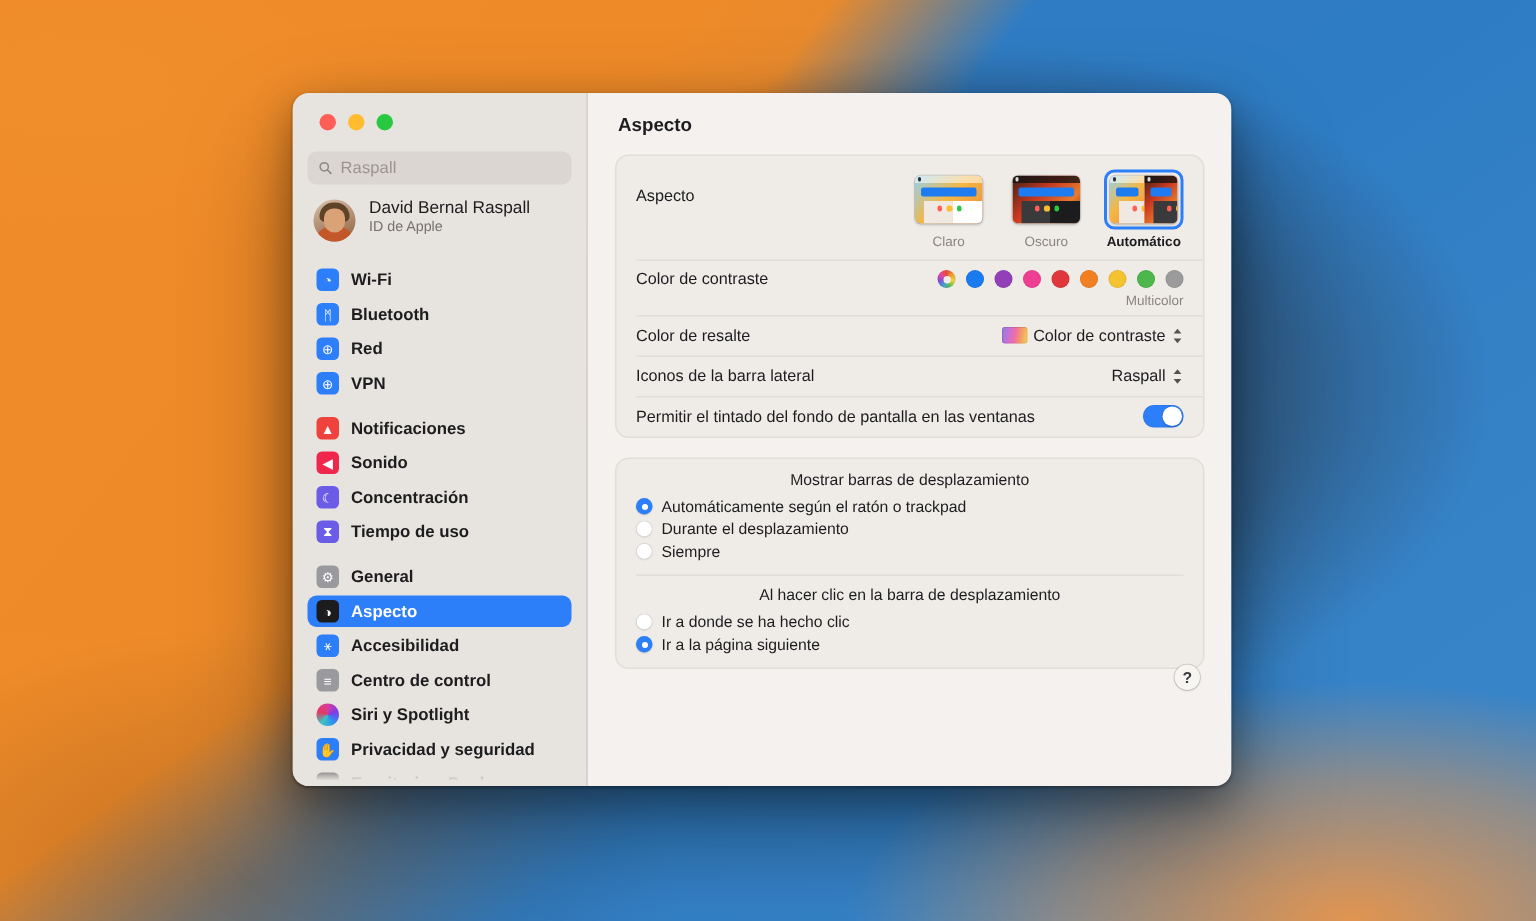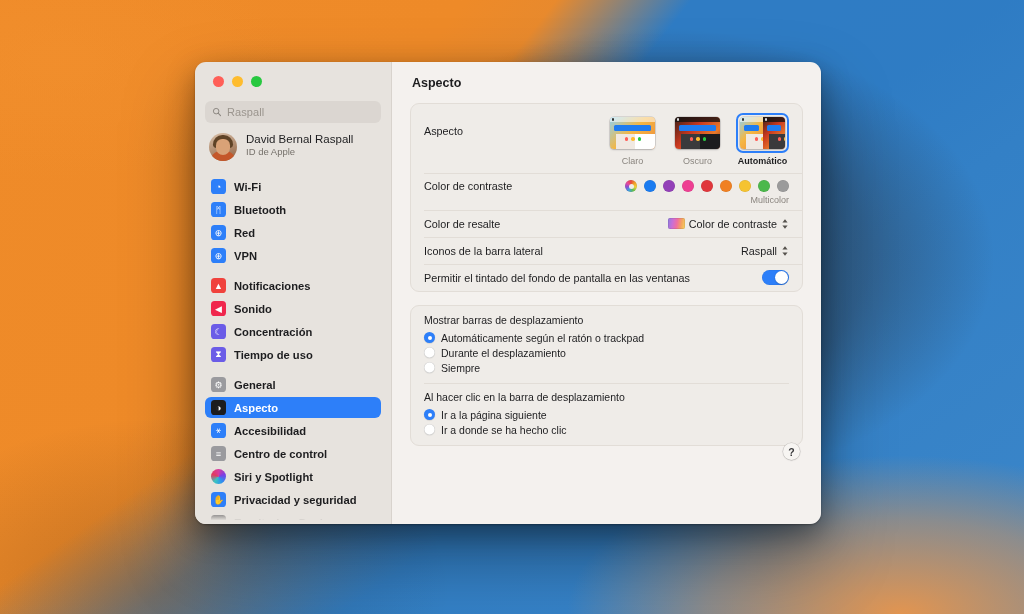--- a/index.html
+++ b/index.html
@@ -237,21 +237,21 @@
     box-shadow: inset 0 0 0 .5px rgba(0,0,0,0.08);
   }
   .toggle .knob {
     position: absolute; top: 1px; right: 1px;
     width: 13.5px; height: 13.5px; border-radius: 50%;
     background: #fff; box-shadow: 0 .5px 1.5px rgba(0,0,0,0.3);
   }
 
   
   #scroll-card { padding: 0; }
-  .radio-section { padding: 8px 13px 8px 13px; position: relative; }
+  .radio-section { padding: 8px 13px 8px 13px; position: relative; text-align: center; }
   .radio-section + .radio-section::before {
     content:""; position:absolute; left:13px; right:13px; top:0; height:1px; background:#e2ddd7;
   }
   .section-title { font-size: 10.5px; color: #1d1d1f; margin-bottom: 4px; }
   .radio-item { display: flex; align-items: center; gap: 6px; height: 15px; }
   .radio {
     width: 11px; height: 11px; border-radius: 50%;
     background: #ffffff;
     box-shadow: inset 0 0 0 .5px rgba(0,0,0,0.18), 0 .5px 1px rgba(0,0,0,0.10);
     flex: 0 0 11px; position: relative;
@@ -557,26 +557,26 @@
               <div class="radio-item">
                 <span class="radio"></span>
                 <span class="radio-label">Siempre</span>
               </div>
             </div>
         </div>
         <div class="radio-section">
           <div class="section-title">Al hacer clic en la barra de desplazamiento</div>
           <div id="scrollbar-click-options">
               <div class="radio-item">
+                <span class="radio"></span>
+                <span class="radio-label">Ir a donde se ha hecho clic</span>
+              </div>
+              <div class="radio-item">
                 <span class="radio checked"></span>
                 <span class="radio-label">Ir a la página siguiente</span>
-              </div>
-              <div class="radio-item">
-                <span class="radio"></span>
-                <span class="radio-label">Ir a donde se ha hecho clic</span>
               </div>
             </div>
         </div>
       </div>
 
       <div id="help-button">?</div>
     </div>
   </div>
 </div>
 

